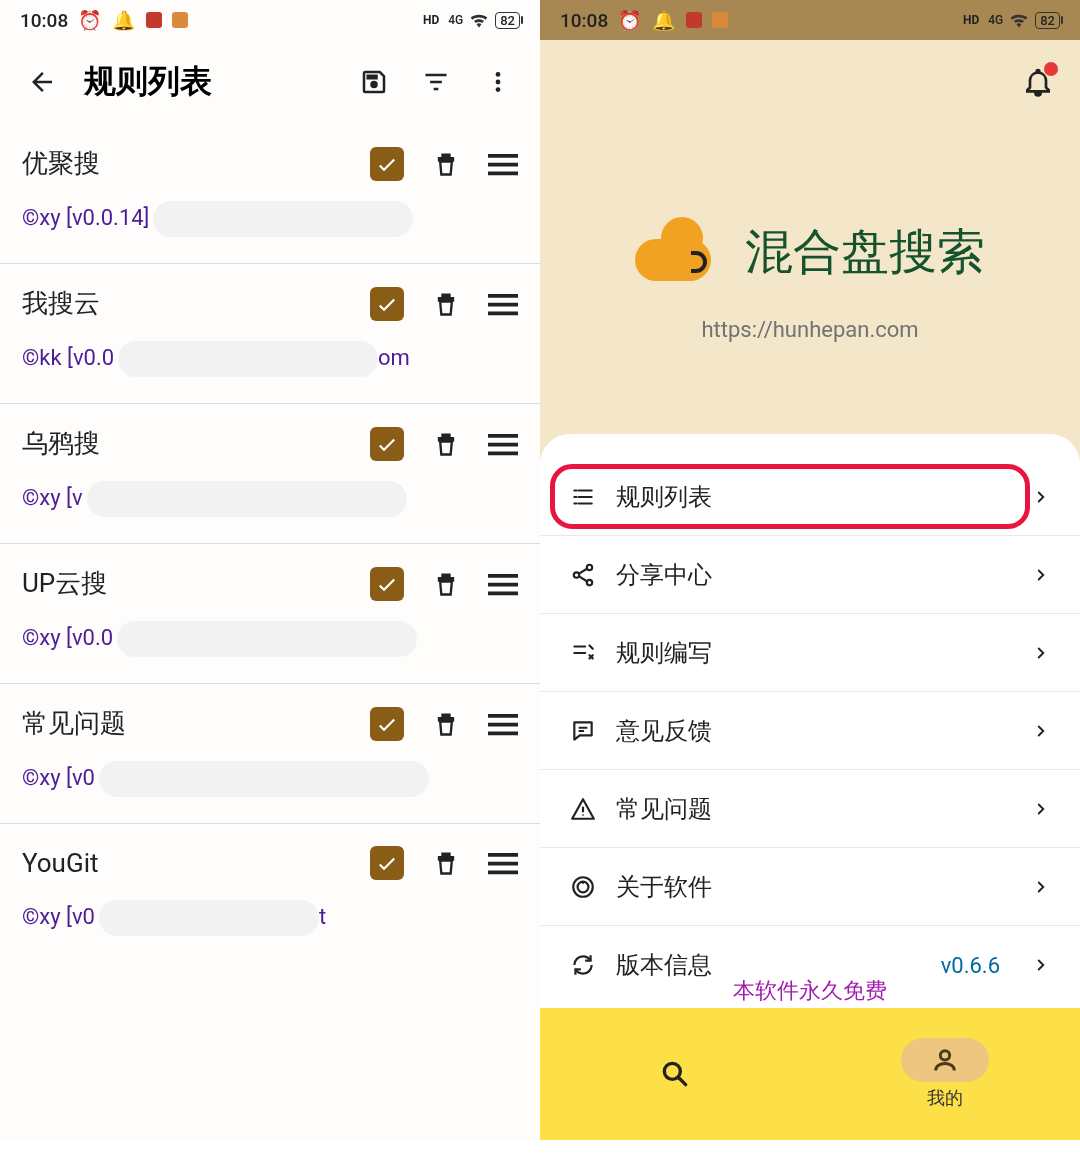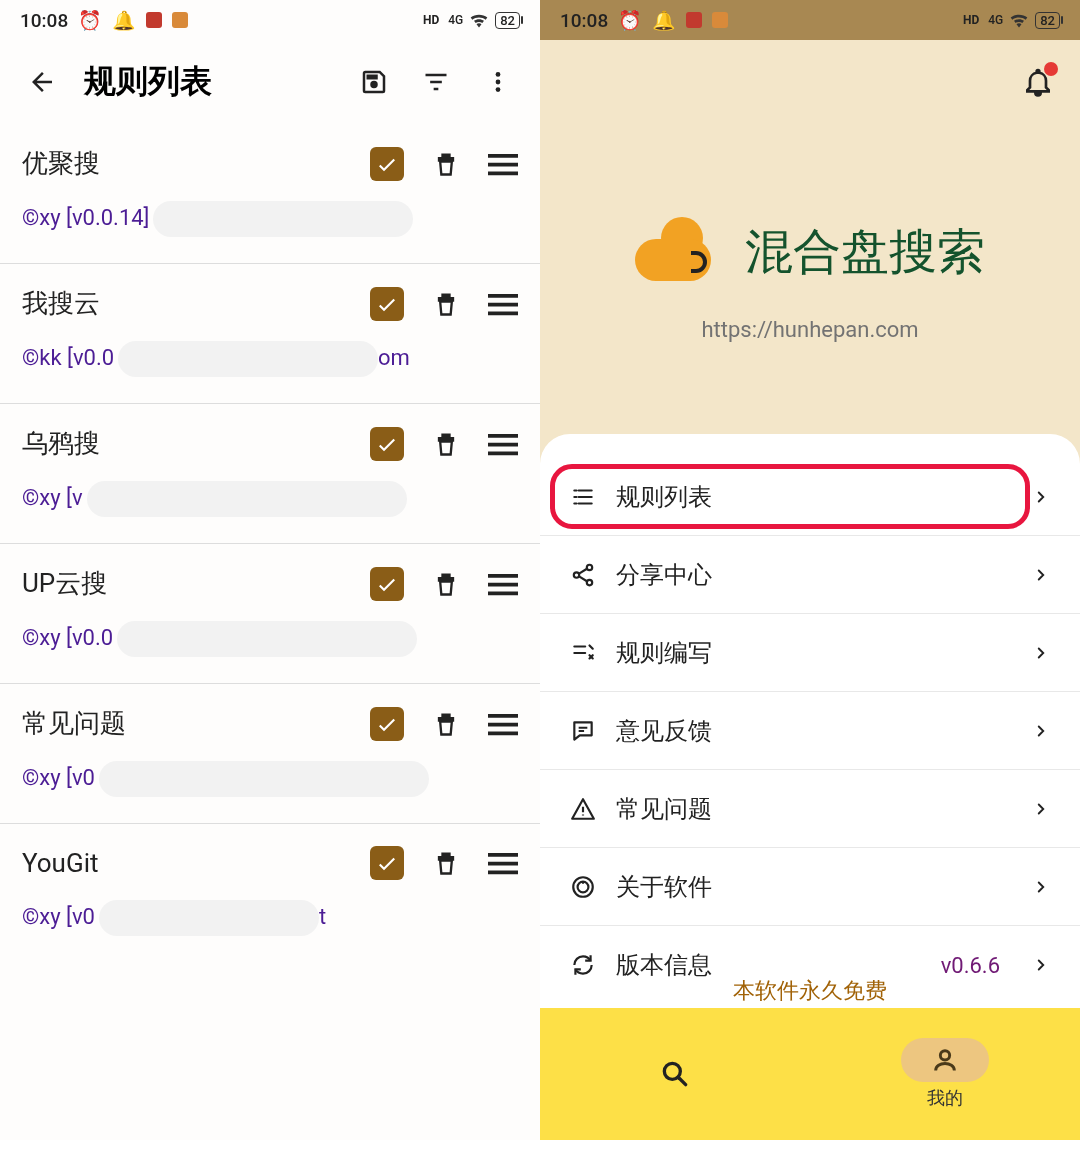--- a/index.html
+++ b/index.html
@@ -45,23 +45,23 @@
     .cloud-eye { position: absolute; bottom: 14px; right: 8px; width: 16px; height: 22px; border: 4px solid #222; border-left: none; border-radius: 0 16px 16px 0; }
     .hero-title { font-size: 48px; font-weight: 400; color: #14532d; }
     .hero-url { font-size: 22px; color: #737373; margin-top: 30px; }
 
     .panel { position: absolute; left: 0; right: 0; top: 434px; bottom: 0; background: #fff; border-radius: 30px 30px 0 0; padding-top: 24px; }
     .menu-item { height: 78px; display: flex; align-items: center; padding: 0 30px; border-bottom: 1px solid #e8e8e8; gap: 20px; cursor: pointer; }
     .menu-item.highlight { position: relative; }
     .menu-item.highlight::after { content: ""; position: absolute; left: 10px; right: 50px; top: 6px; bottom: 6px; border: 5px solid #e8163f; border-radius: 22px; pointer-events: none; }
     .menu-label { font-size: 24px; color: #222; }
     .menu-chevron { margin-left: auto; }
-    .menu-extra { font-size: 22px; color: #701a75; margin-left: auto; margin-right: 12px; }
-
-    .footer-note { position: absolute; left: 0; right: 0; bottom: 134px; text-align: center; font-size: 22px; color: #a16207; }
+    .menu-extra { font-size: 22px; color: #0369a1; margin-left: auto; margin-right: 12px; }
+
+    .footer-note { position: absolute; left: 0; right: 0; bottom: 134px; text-align: center; font-size: 22px; color: #a21caf; }
     .tabbar { position: absolute; left: 0; right: 0; bottom: 0; height: 132px; background: #fde047; display: flex; }
     .tab { flex: 1; display: flex; flex-direction: column; align-items: center; justify-content: center; gap: 4px; cursor: pointer; }
     .tab-pill { background: #edc680; border-radius: 24px; padding: 8px 30px; }
     .tab-label { font-size: 18px; color: #333; }
 
     svg { display: block; }
   </style>
 </head>
 <body>
 

